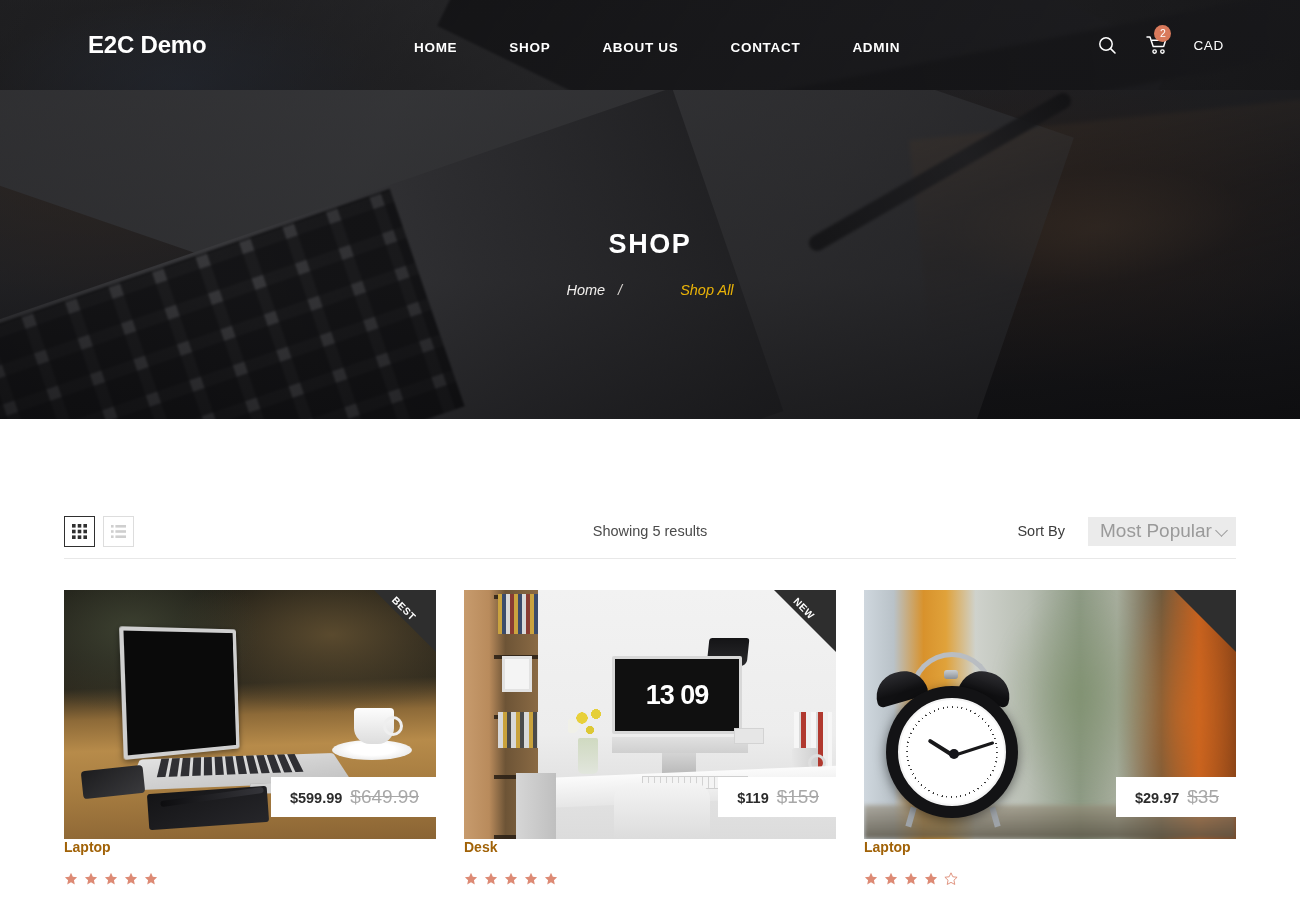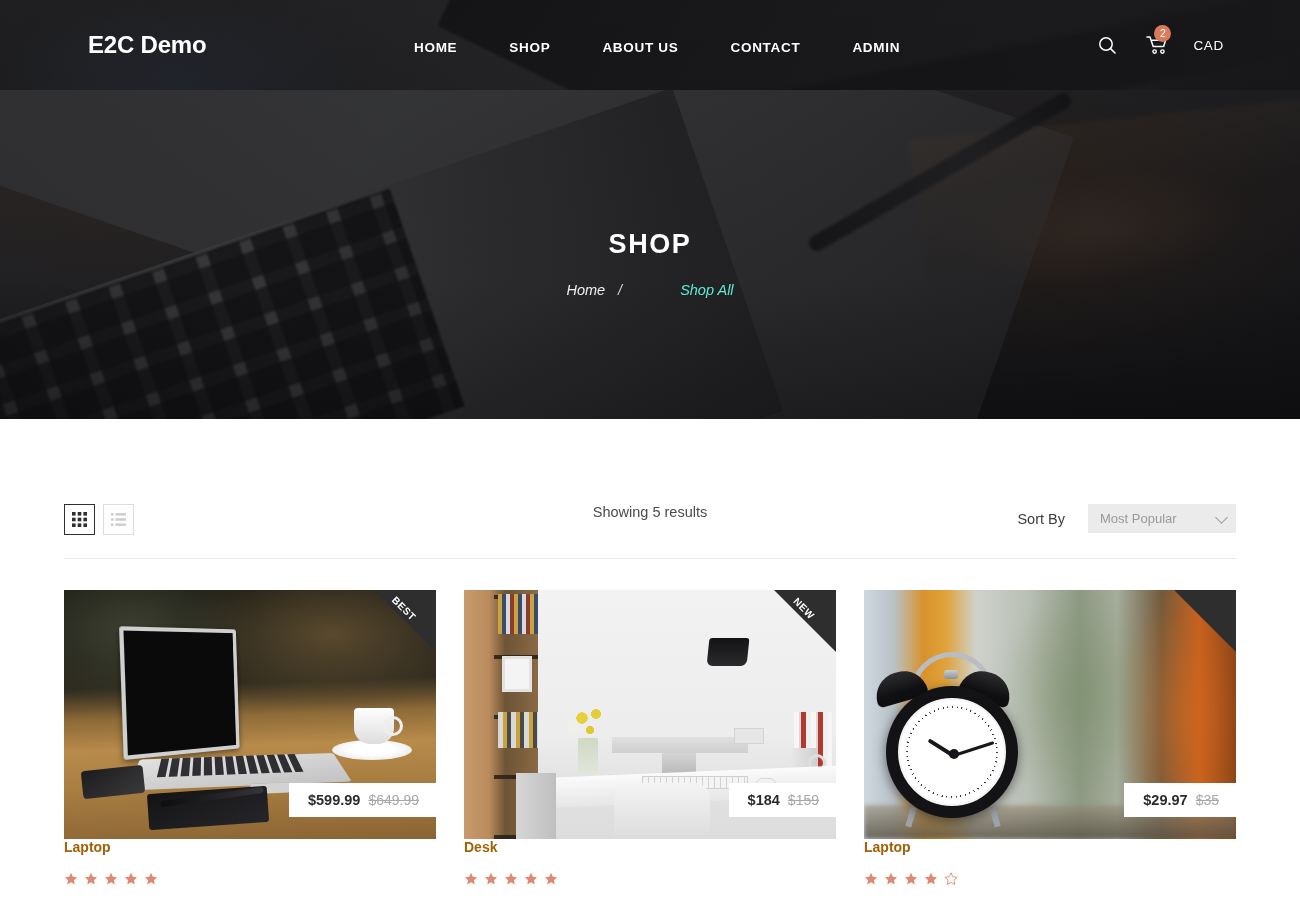--- a/index.html
+++ b/index.html
@@ -198,33 +198,33 @@
   #breadcrumb {
     margin-top: 22px;
     display: flex;
     align-items: center;
     gap: 13px;
     font-style: italic;
     font-size: 14.5px;
   }
   #breadcrumb .crumb-home { color: #f0eeec; text-decoration: none; }
   #breadcrumb .crumb-sep { color: #d8d4d0; }
-  #breadcrumb .crumb-current { color: #5eead4; margin-left: 45px; }
+  #breadcrumb .crumb-current { color: #eab308; margin-left: 45px; }
 
   
   #shop-area {
     position: relative;
     width: 1300px;
     padding: 0 64px;
   }
   #toolbar {
     margin-top: 85px;
     height: 55px;
     display: flex;
-    align-items: flex-start;
+    align-items: center;
     border-bottom: 1px solid #e8e8e8;
     position: relative;
   }
   #view-toggles { display: flex; gap: 8px; align-items: center; }
   .view-btn {
     width: 31px; height: 31px;
     display: flex; align-items: center; justify-content: center;
     background: #ffffff;
     cursor: pointer;
   }
@@ -249,21 +249,21 @@
   #sort-select {
     position: relative;
     width: 148px; height: 29px;
     background: #ebebeb;
     border: none;
     display: flex;
     align-items: center;
     padding: 0 12px;
     cursor: pointer;
   }
-  #sort-select-value { color: #9a9a9a; font-size: 13px; }
+  #sort-select-value { color: #9a9a9a; font-size: 19px; }
   #sort-chevron {
     position: absolute; right: 10px; top: 9px;
     width: 9px; height: 9px;
     border-right: 1.6px solid #9a9a9a;
     border-bottom: 1.6px solid #9a9a9a;
     transform: rotate(45deg);
   }
 
   
   #product-grid {
@@ -306,21 +306,21 @@
     right: 0; bottom: 22px;
     background: #ffffff;
     padding: 9px 17px 9px 19px;
     z-index: 6;
     display: flex;
     align-items: baseline;
     gap: 8px;
     white-space: nowrap;
   }
   .price-now { color: #2b2b2b; font-size: 14.5px; font-weight: bold; }
-  .price-was { color: #a8a8a8; font-size: 14px; text-decoration: line-through; }
+  .price-was { color: #a8a8a8; font-size: 19px; text-decoration: line-through; }
   .product-title {
     color: #a16207;
     font-size: 14px;
   }
   .product-rating {
     margin-top: 17px;
     display: flex;
     gap: 6px;
   }
   .product-rating svg { display: block; }
@@ -813,36 +813,39 @@
     </article>
 
     <article class="product-card">
       <div class="product-media">
         <div class="photo-desk">
           <div class="shelf-unit"></div>
           <div class="shelf-books-a"></div>
           <div class="shelf-frame"></div>
           <div class="shelf-books-b"></div>
           <div class="desk-lamp"></div>
+          <div class="imac">
+            <div class="imac-time">13 09</div>
+          </div>
           <div class="imac-chin"></div>
           <div class="imac-stand"></div>
           <div class="desk-switch"></div>
           <div class="desk-books-right"></div>
           <div class="desk-flowers"></div>
           <div class="desk-mug"></div>
           <div class="desk-top"></div>
           <div class="desk-keyboard"></div>
           <div class="desk-mouse"></div>
           <div class="desk-pc"></div>
           <div class="desk-chair"></div>
         </div>
         <div class="ribbon"></div>
         <div class="ribbon-label">NEW</div>
         <div class="price-badge">
-          <span class="price-now">$184</span>
+          <span class="price-now">$119</span>
           <span class="price-was">$159</span>
         </div>
       </div>
       <h3 class="product-title">Desk</h3>
       <div class="product-rating">
         <svg width="14" height="14" viewBox="0 0 20 20">
             <path d="M10 1.2 l2.6 5.6 6.1 .7 -4.5 4.2 1.2 6.1 -5.4-3 -5.4 3 1.2-6.1 -4.5-4.2 6.1-.7z" fill="#dd8a74"></path>
           </svg>
         <svg width="14" height="14" viewBox="0 0 20 20">
             <path d="M10 1.2 l2.6 5.6 6.1 .7 -4.5 4.2 1.2 6.1 -5.4-3 -5.4 3 1.2-6.1 -4.5-4.2 6.1-.7z" fill="#dd8a74"></path>

